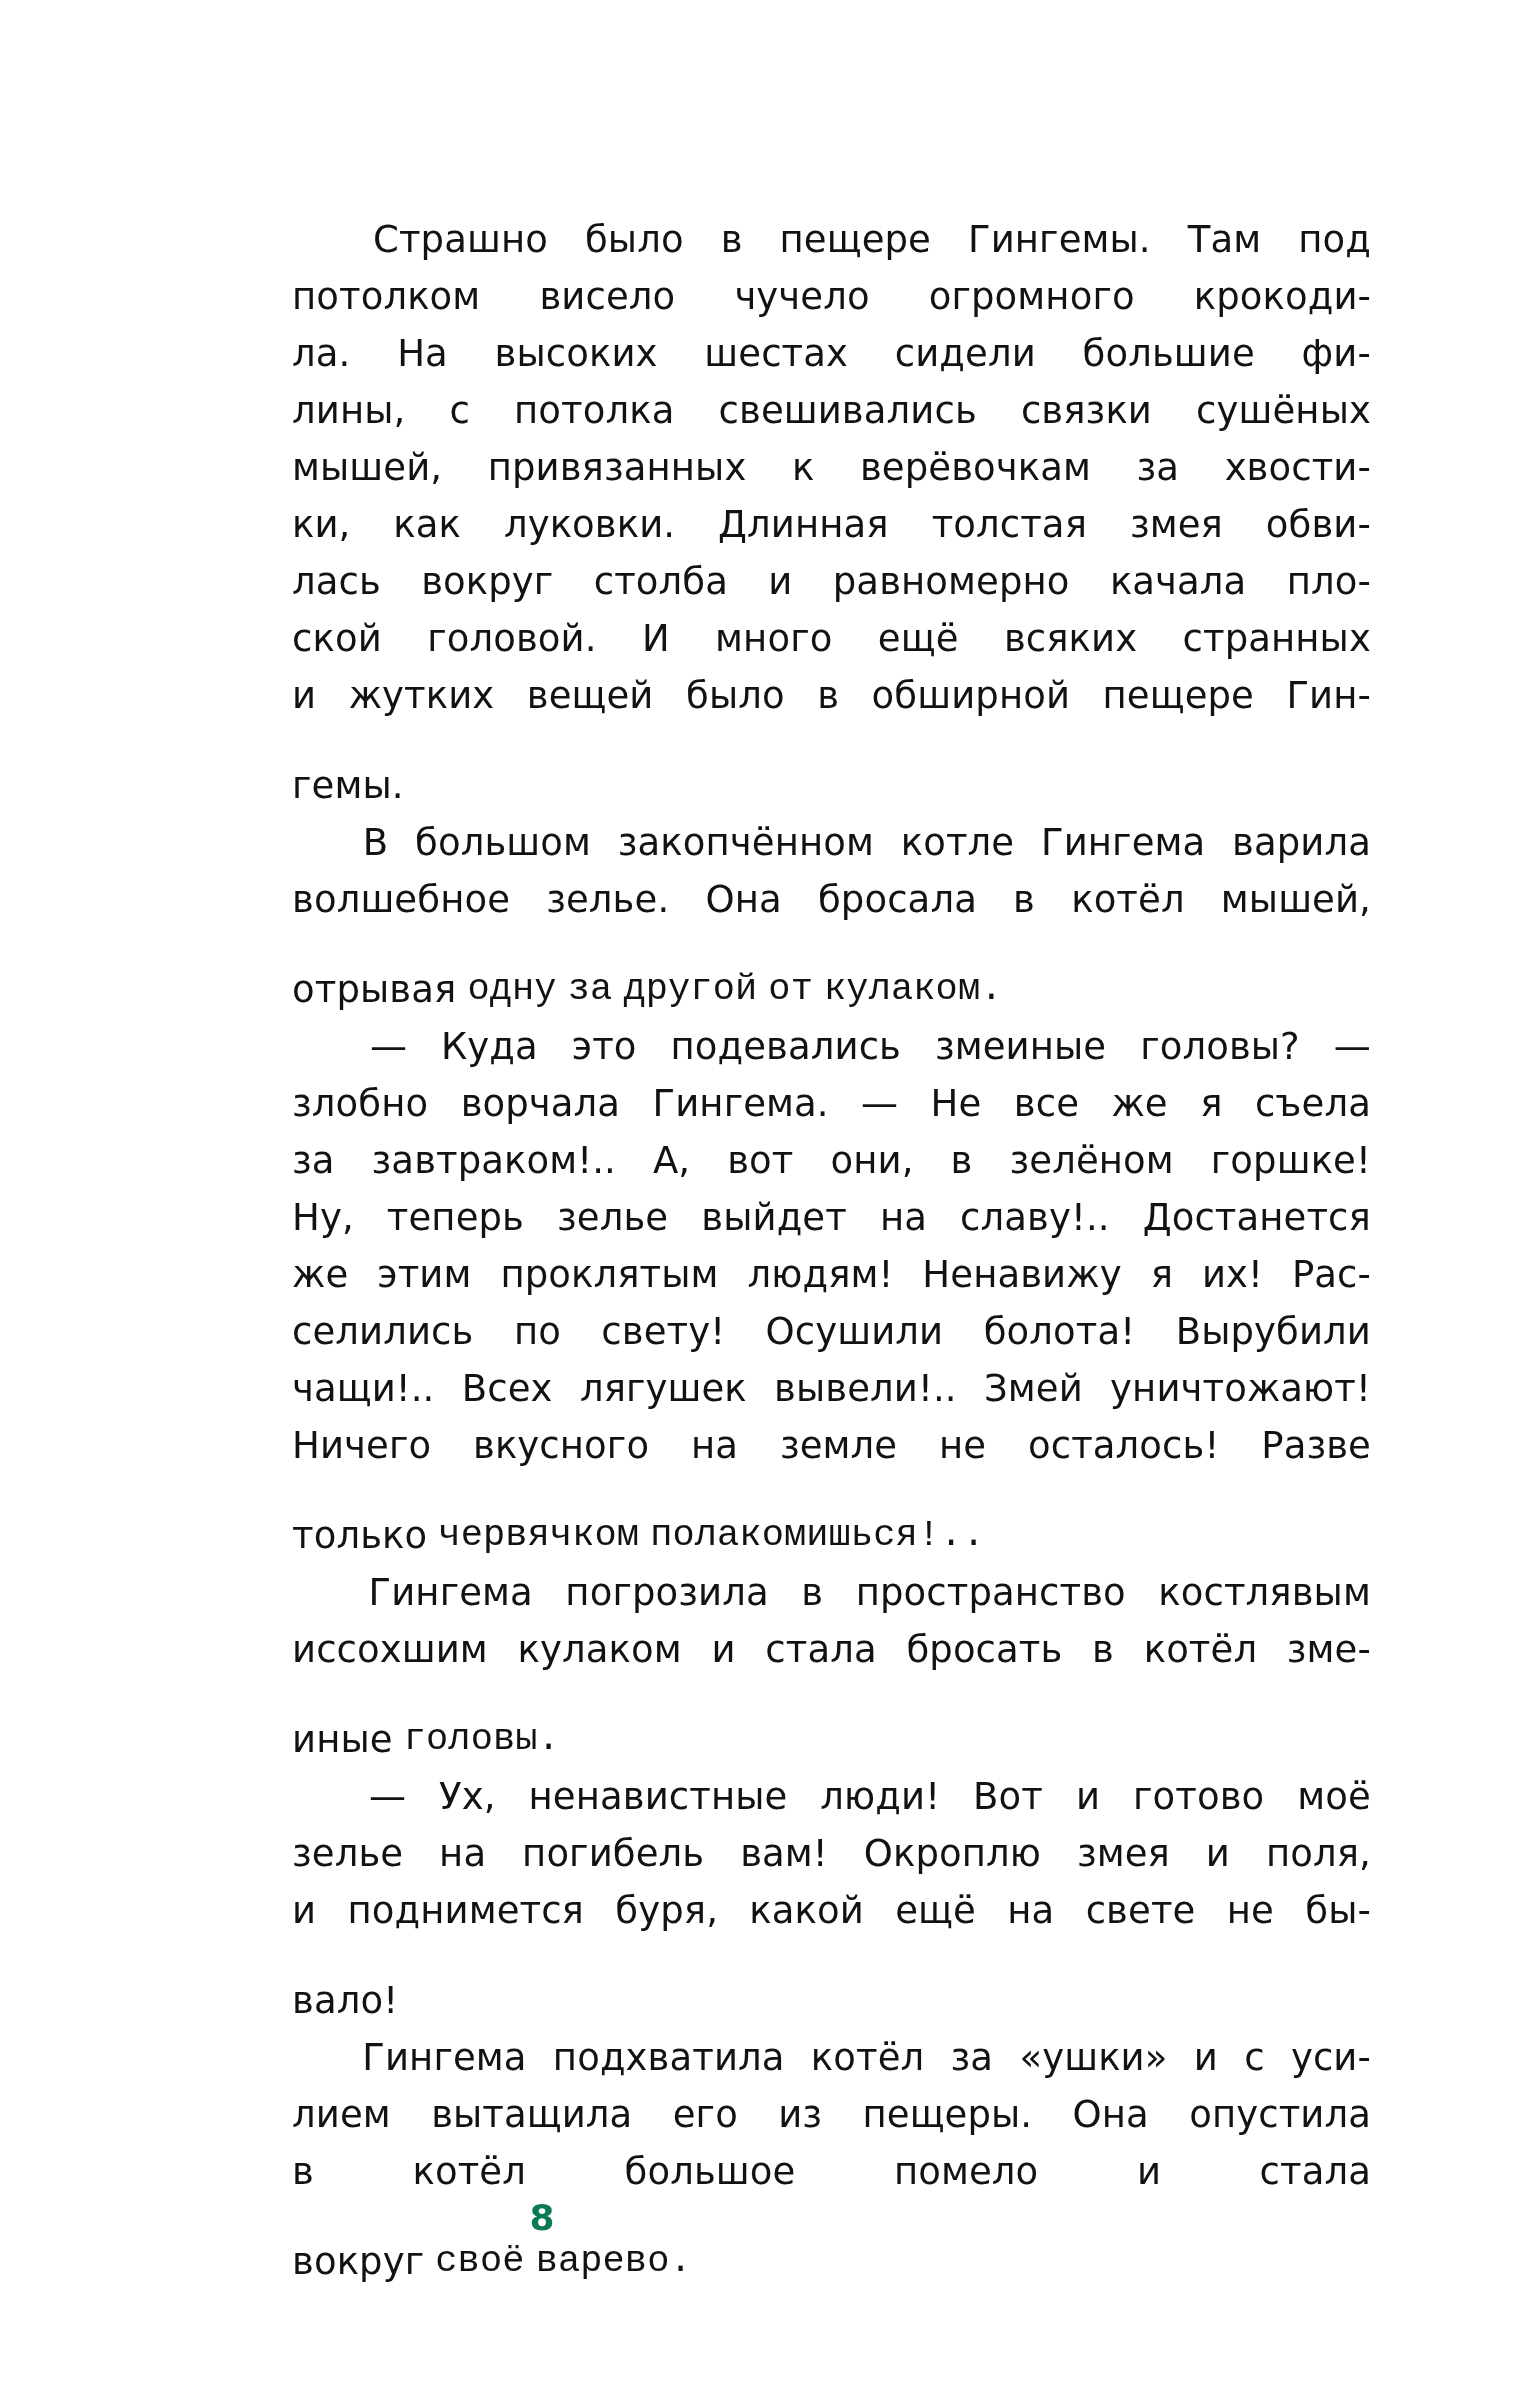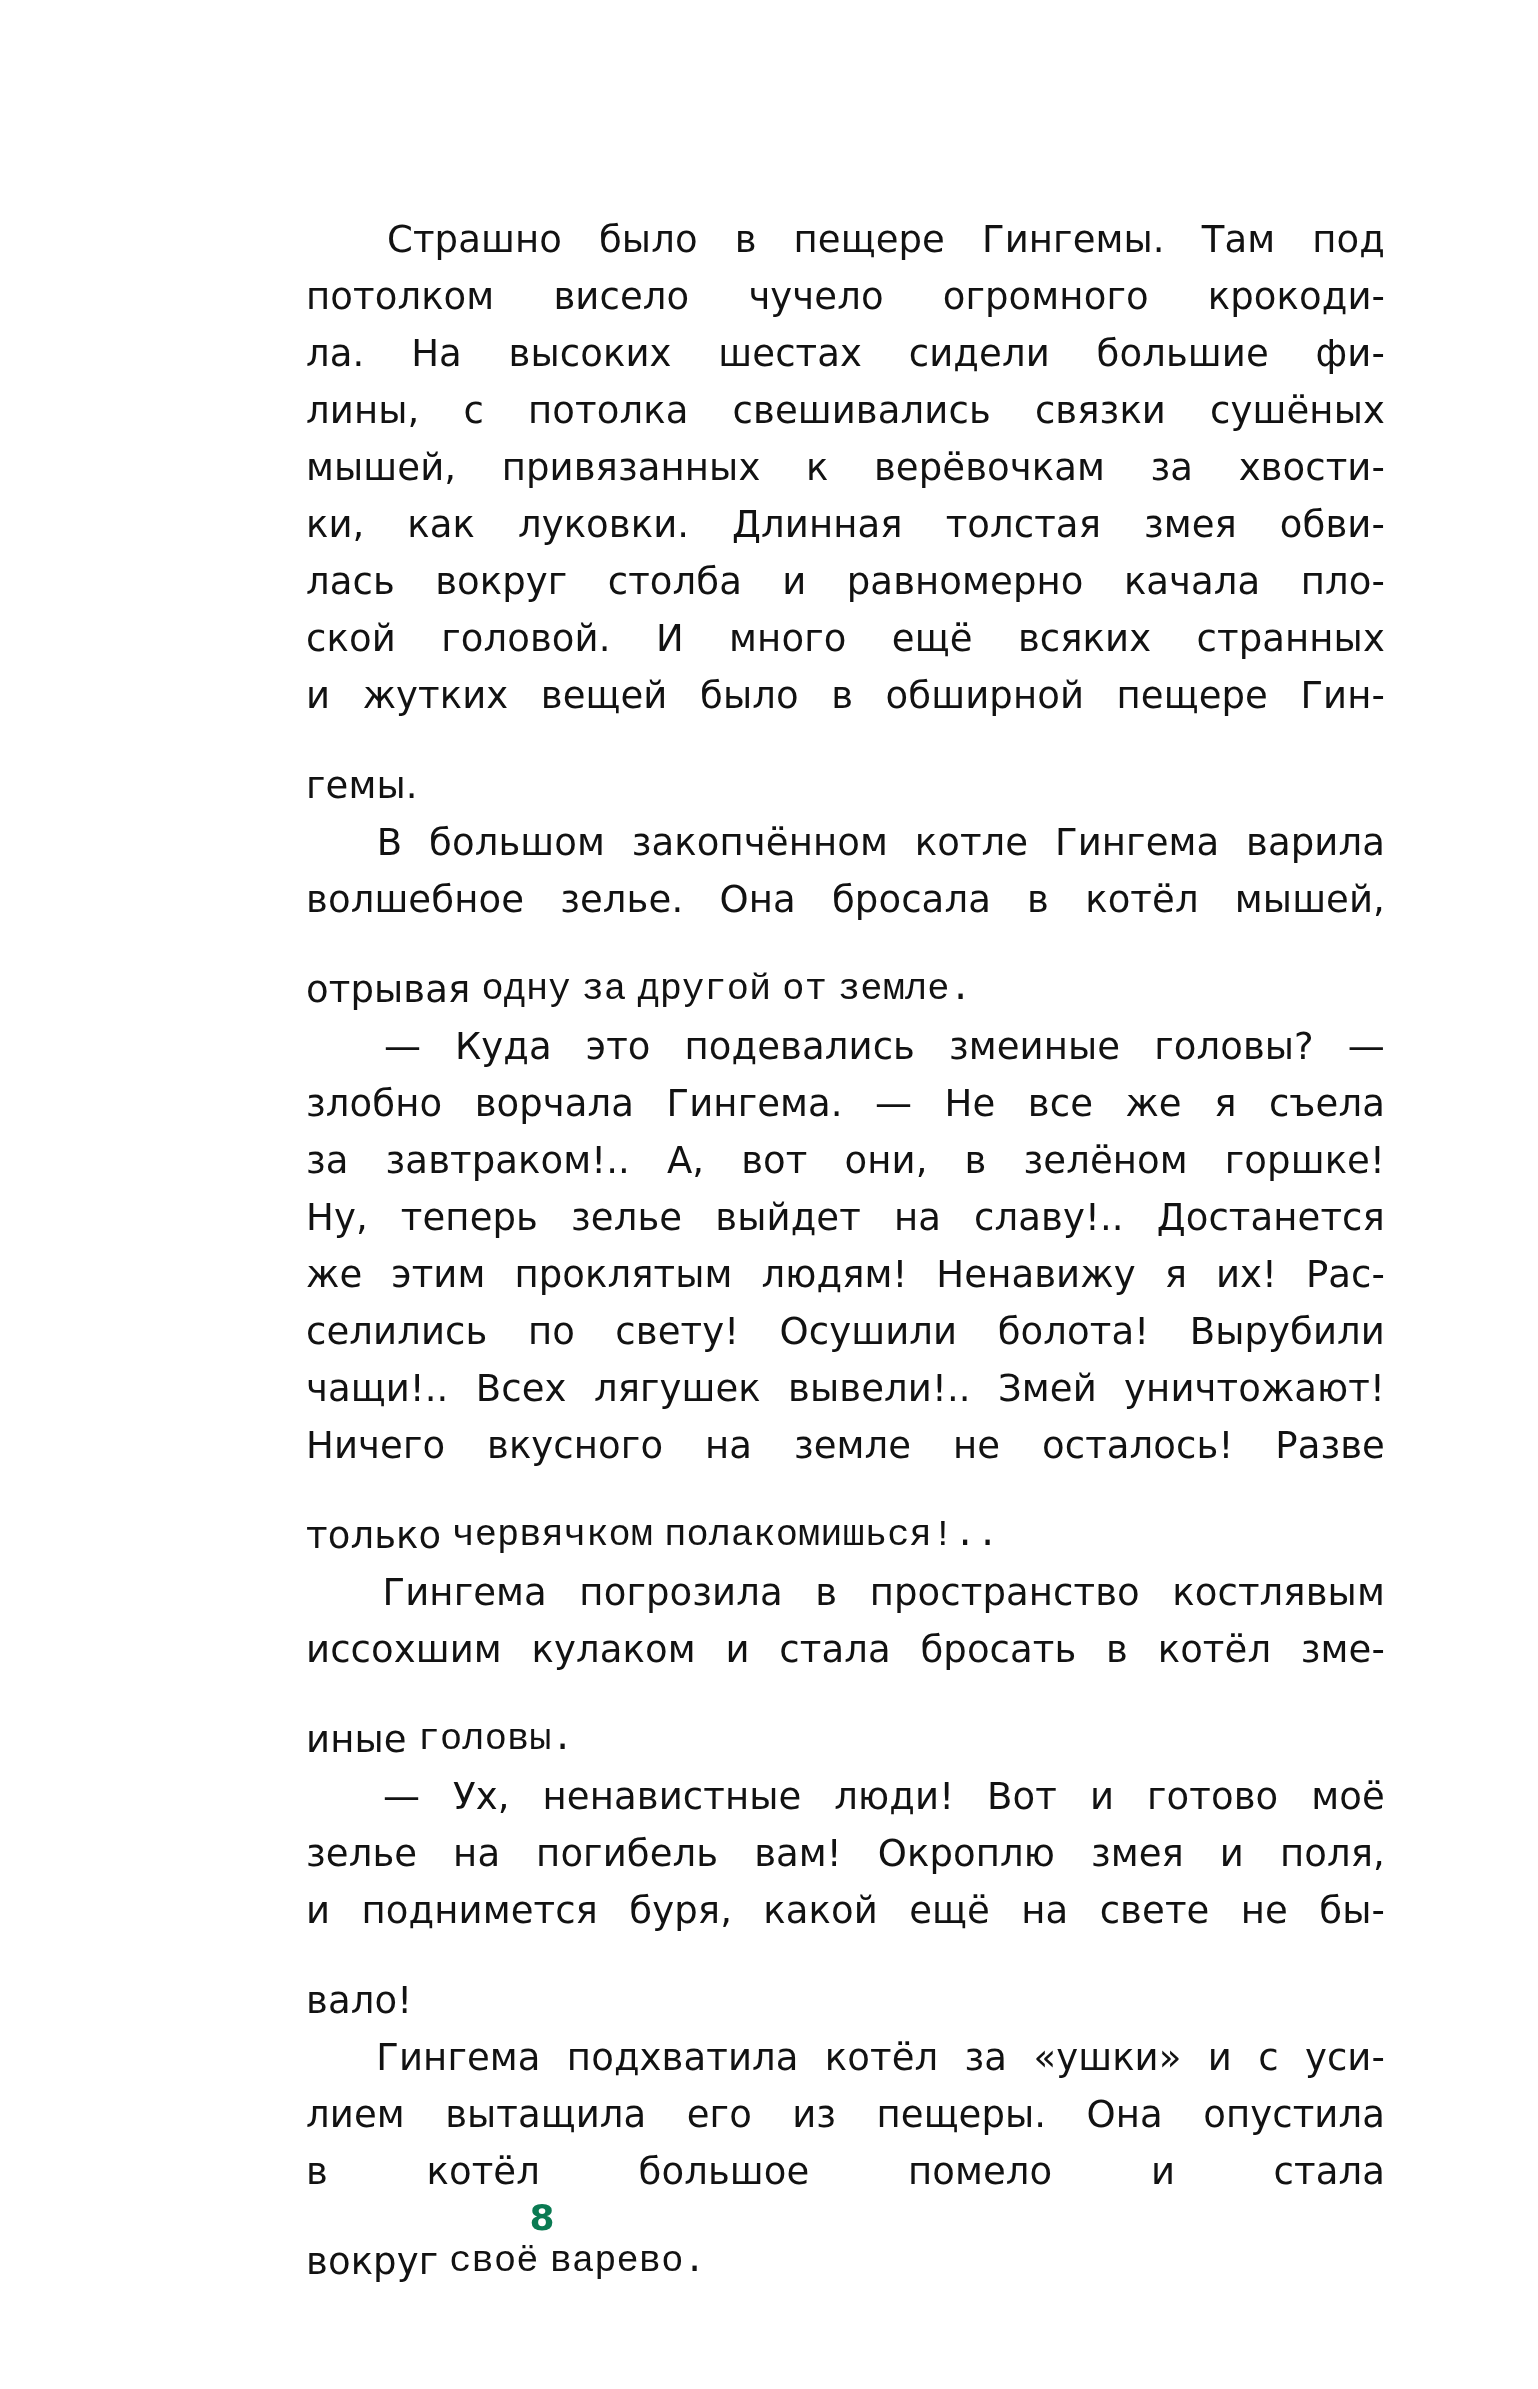--- a/index.html
+++ b/index.html
@@ -16,21 +16,21 @@
   }
 
   .page {
     position: absolute;
     inset: 0;
     background: #ffffff;
   }
 
   .text-block {
     position: absolute;
-    left: 306px;
+    left: 292px;
     top: 211px;
     width: 1079px;
   }
 
   .para {
     margin: 0;
     padding: 0;
     text-align: justify;
     text-justify: inter-word;
     font-size: 37px;
@@ -188,21 +188,21 @@
           <span class="w">в</span>
           <span class="w">котёл</span>
           <span class="w">мышей,</span>
         </span>
         <span class="jline ragged">
           <span class="w">отрывая</span>
           <span class="w">одну</span>
           <span class="w">за</span>
           <span class="w">другой</span>
           <span class="w">от</span>
-          <span class="w">земле.</span>
+          <span class="w">кулаком.</span>
         </span>
       </p>
       <p class="para" style="color: rgb(18, 18, 18);">
         <span class="jline lead">
           <span class="lead-space"></span>
           <span class="w">—</span>
           <span class="w">Куда</span>
           <span class="w">это</span>
           <span class="w">подевались</span>
           <span class="w">змеиные</span>

